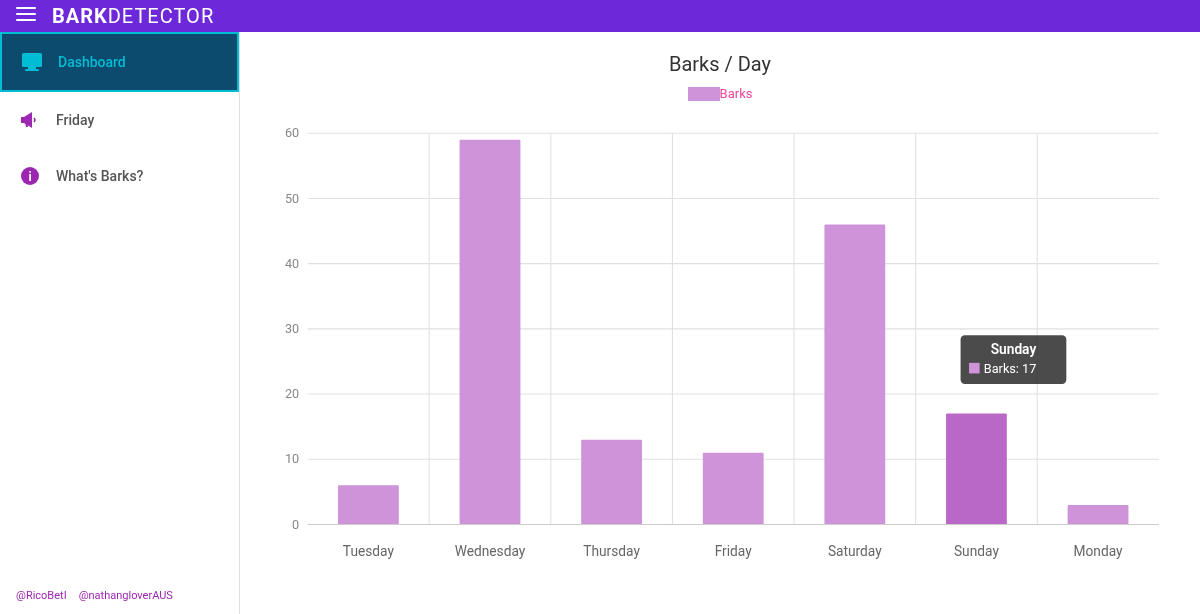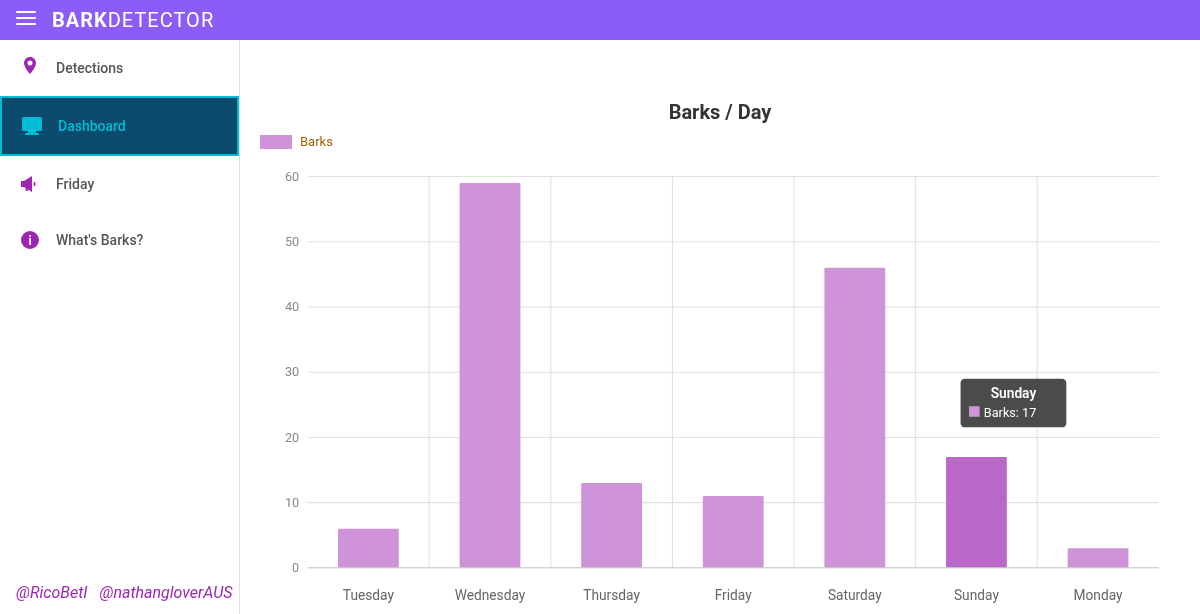--- a/index.html
+++ b/index.html
@@ -1,21 +1,21 @@
 <!DOCTYPE html>
 <html><head>
   <meta charset="utf-8">
   <style>
     * { margin: 0; padding: 0; box-sizing: border-box; }
     body { font-family: 'Roboto', Arial, sans-serif; display: flex; flex-direction: column; height: 614px; width: 1200px; overflow: hidden; background: #f5f5f5; }
 
     
     .topbar {
-      background: #8b5cf6;
-      height: 40px;
+      background: #6d28d9;
+      height: 32px;
       display: flex;
       align-items: center;
       padding: 0 16px;
       flex-shrink: 0;
     }
     .topbar-menu-icon {
       color: white;
       font-size: 20px;
       margin-right: 16px;
       cursor: pointer;
@@ -67,23 +67,22 @@
       display: flex;
       align-items: center;
       justify-content: center;
       margin-right: 12px;
       flex-shrink: 0;
     }
     .sidebar-footer {
       padding: 12px 16px;
       display: flex;
       gap: 12px;
-      font-size: 16px;
+      font-size: 11px;
       color: #9C27B0;
-      font-style: italic;
     }
     .sidebar-footer a { color: #9C27B0; text-decoration: none; cursor: pointer; }
 
     
     .content {
       flex: 1;
       background: white;
       display: flex;
       flex-direction: column;
       overflow: hidden;
@@ -92,33 +91,31 @@
     
     .chart-container {
       flex: 1;
       padding: 20px 20px 30px 20px;
       display: flex;
       flex-direction: column;
     }
     .chart-title {
       text-align: center;
       font-size: 20px;
-      font-weight: 700;
+      font-weight: 400;
       color: #333;
       margin-bottom: 10px;
-      margin-top: 40px;
     }
     .chart-legend {
       display: flex;
-      justify-content: flex-start;
+      justify-content: center;
       align-items: center;
       margin-bottom: 15px;
-      gap: 8px;
       font-size: 13px;
-      color: #a16207;
+      color: #ec4899;
     }
     .legend-box {
       width: 32px;
       height: 14px;
       background: #CE93D8;
       display: inline-block;
     }
     .chart-area {
       flex: 1;
       position: relative;
@@ -138,28 +135,20 @@
   <span class="topbar-title">
     <span class="bold">BARK</span><span>DETECTOR</span>
   </span>
 </div>
 
 <div class="main-layout">
 
   <div class="sidebar">
     <div class="sidebar-nav">
 
-      <div class="sidebar-item">
-        <span class="item-icon">
-          <svg width="18" height="22" viewBox="0 0 18 22" fill="none">
-            <path d="M9 0C5.686 0 3 2.686 3 6c0 4.5 6 11 6 11s6-6.5 6-11c0-3.314-2.686-6-6-6zm0 8.5A2.5 2.5 0 1 1 9 3.5a2.5 2.5 0 0 1 0 5z" fill="#9C27B0"></path>
-          </svg>
-        </span>
-        <span>Detections</span>
-      </div>
 
       <div class="sidebar-item active">
         <span class="item-icon">
           <svg width="20" height="18" viewBox="0 0 20 18" fill="none">
             <rect x="0" y="0" width="20" height="14" rx="1.5" fill="#00BCD4"></rect>
             <rect x="6" y="14" width="8" height="2" fill="#00BCD4"></rect>
             <rect x="3" y="16" width="14" height="2" rx="1" fill="#00BCD4"></rect>
           </svg>
         </span>
         <span>Dashboard</span>

